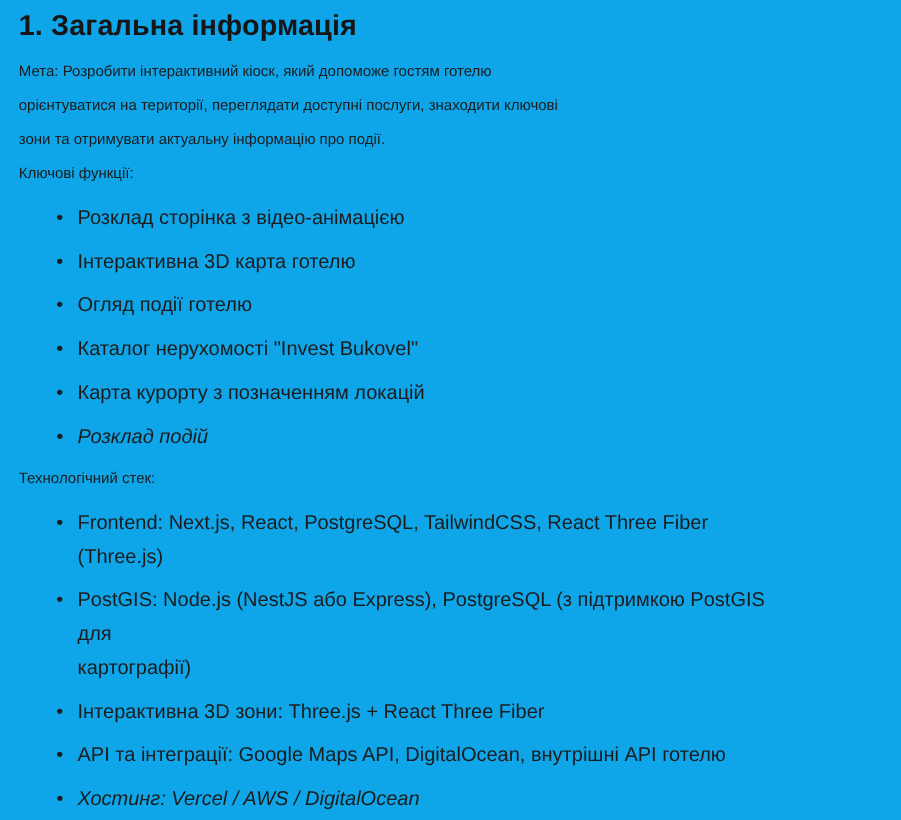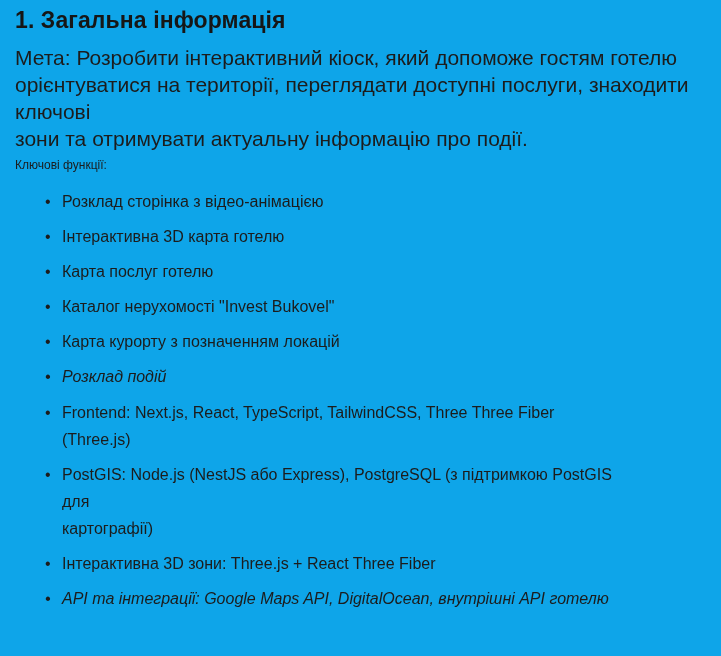--- a/index.html
+++ b/index.html
@@ -20,21 +20,21 @@
     }
     .doc-title {
       font-size: 23px;
       font-weight: 700;
       line-height: 28px;
       margin: 0 0 10px 0;
       letter-spacing: 0.1px;
       color: #161616;
     }
     .para {
-      font-size: 21px;
+      font-size: 12px;
       line-height: 27px;
       margin: 0;
       white-space: pre-line;
       max-width: 690px;
     }
     .section-label {
       font-size: 12px;
       line-height: 27px;
       margin: 0;
     }
@@ -71,30 +71,32 @@
 
   <p class="para">Мета: Розробити інтерактивний кіоск, який допоможе гостям готелю
 орієнтуватися на території, переглядати доступні послуги, знаходити ключові
 зони та отримувати актуальну інформацію про події.</p>
 
   <p class="section-label">Ключові функції:</p>
 
   <ul class="bullets">
     <li>Розклад сторінка з відео-анімацією</li>
     <li>Інтерактивна 3D карта готелю</li>
-    <li>Карта послуг готелю</li>
+    <li>Огляд події готелю</li>
     <li>Каталог нерухомості "Invest Bukovel"</li>
     <li>Карта курорту з позначенням локацій</li>
     <li>Розклад подій</li>
   </ul>
 
+  <p class="section-label">Технологічний стек:</p>
 
   <ul class="bullets">
-    <li>Frontend: Next.js, React, TypeScript, TailwindCSS, Three Three Fiber
+    <li>Frontend: Next.js, React, PostgreSQL, TailwindCSS, React Three Fiber
 (Three.js)</li>
     <li>PostGIS: Node.js (NestJS або Express), PostgreSQL (з підтримкою PostGIS
 для
 картографії)</li>
     <li>Інтерактивна 3D зони: Three.js + React Three Fiber</li>
     <li>API та інтеграції: Google Maps API, DigitalOcean, внутрішні API готелю</li>
+    <li>Хостинг: Vercel / AWS / DigitalOcean</li>
   </ul>
 
 </div>
 
 </body></html>

